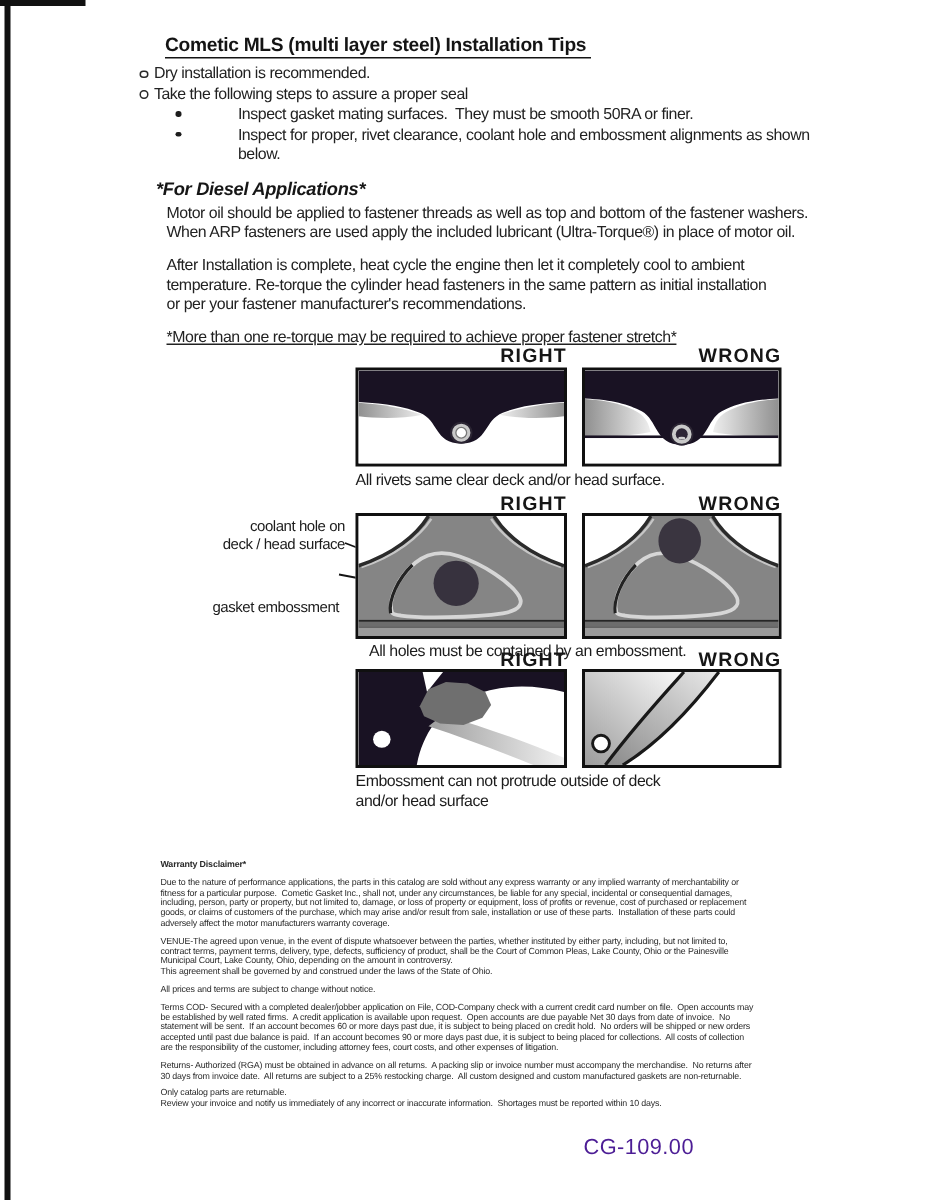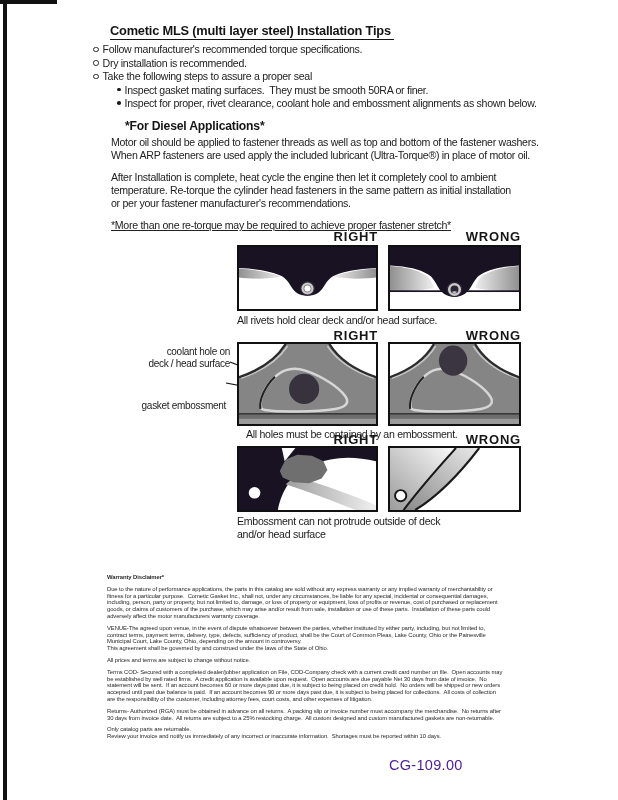--- a/index.html
+++ b/index.html
@@ -8,21 +8,21 @@
   .abs{position:absolute;}
   .scanbar{background:#111111;}
   .title{font-size:12.8px;font-weight:bold;letter-spacing:-0.2px;color:#141414;
          border-bottom:1.7px solid #141414;padding:0 3px 1px 0;display:inline-block;}
   .body-text{font-size:10.6px;letter-spacing:-0.3px;line-height:13px;white-space:pre-wrap;color:#222;}
   .bullet-row{display:flex;align-items:flex-start;margin-bottom:0.6px;}
   .ring{width:3.6px;height:3.6px;border:1.1px solid #2a2a2a;border-radius:50%;
         flex:0 0 auto;margin:3.6px 4px 0 0;}
   .dot{width:3.6px;height:3.6px;background:#1d1d1d;border-radius:50%;
         flex:0 0 auto;margin:4px 4px 0 0;}
-  .sub{margin-left:24px;}
+  .sub{margin-left:24px;gap:34px;}
   .h2{font-size:12.2px;font-weight:bold;letter-spacing:-0.2px;color:#161616;}
   .rw-label{font-size:13px;font-weight:700;letter-spacing:0.8px;text-align:right;color:#161616;}
   .dbox{border:2.6px solid #101010;box-sizing:border-box;background:#fff;}
   .dbox svg{display:block;width:100%;height:100%;}
   .caption{font-size:10.6px;letter-spacing:-0.3px;line-height:12.5px;white-space:pre-wrap;color:#1c1c1c;}
   .annot{font-size:10px;letter-spacing:-0.3px;line-height:11.5px;text-align:right;
          white-space:pre-wrap;color:#1c1c1c;}
   .fine{font-size:5.9px;line-height:6.8px;letter-spacing:-0.1px;white-space:pre-wrap;
         margin:0 0 5px 0;color:#2a2a2a;}
   .fine.nogap{margin-bottom:0;}
@@ -37,41 +37,37 @@
   <div class="abs scanbar" style="left:0;top:0;width:57px;height:3.5px;"></div>
   <div class="abs scanbar" style="left:3px;top:0;width:4px;height:800px;"></div>
 
   <div class="abs" style="left:110px;top:21px;">
     <span class="title">Cometic MLS (multi layer steel) Installation Tips</span>
   </div>
 
   <div class="abs" style="left:93px;top:43px;width:470px;">
     <div class="bullet-row">
       <span class="ring"></span>
-      <span class="body-text">Follow manufacturer's recommended torque specifications.</span>
-    </div>
-    <div class="bullet-row">
-      <span class="ring"></span>
       <span class="body-text">Dry installation is recommended.</span>
     </div>
     <div class="bullet-row">
       <span class="ring"></span>
       <span class="body-text">Take the following steps to assure a proper seal</span>
     </div>
     <div class="bullet-row sub">
       <span class="dot"></span>
       <span class="body-text">Inspect gasket mating surfaces.  They must be smooth 50RA or finer.</span>
     </div>
     <div class="bullet-row sub">
       <span class="dot"></span>
       <span class="body-text">Inspect for proper, rivet clearance, coolant hole and embossment alignments as shown below.</span>
     </div>
   </div>
 
-  <div class="abs h2" style="left:125px;top:119px;">*For Diesel Applications*</div>
+  <div class="abs h2" style="left:104px;top:119px;font-style:italic;">*For Diesel Applications*</div>
   <div class="abs body-text" style="left:111px;top:171px;width:455px;">After Installation is complete, heat cycle the engine then let it completely cool to ambient
 temperature. Re-torque the cylinder head fasteners in the same pattern as initial installation
 or per your fastener manufacturer's recommendations.</div>
   <div class="abs body-text" style="left:111px;top:136px;width:455px;">Motor oil should be applied to fastener threads as well as top and bottom of the fastener washers.
 When ARP fasteners are used apply the included lubricant (Ultra-Torque®) in place of motor oil.</div>
   <div class="abs body-text" style="left:111px;top:219px;width:455px;text-decoration:underline;">*More than one re-torque may be required to achieve proper fastener stretch*</div>
 
   <div class="abs rw-label" style="left:237px;top:229px;width:141px;">RIGHT</div>
   <div class="abs rw-label" style="left:388px;top:229px;width:133px;">WRONG</div>
 
@@ -102,21 +98,21 @@
       <path d="M0,20 C16,21 27,24 36,29 C42,32.5 44,38 45,43 C31,46 13,46.5 0,46.5 Z" fill="url(#gsilL)"></path>
       <path d="M133,20 C117,21 106,24 97,29 C91,32.5 89,38 88,43 C102,46 120,46.5 133,46.5 Z" fill="url(#gsilR)"></path>
       <rect x="0" y="45.4" width="133" height="1.8" fill="#191223"></rect>
       <path d="M0,0 H133 V19.5 C114,20.5 103,23.5 94,28.5 C83,34.5 85,52 66.5,52 C48,52 50,34.5 39,28.5 C30,23.5 19,20.5 0,19.5 Z" fill="#191223"></path>
       <circle cx="66.5" cy="44.5" r="7.4" fill="#c9c9c9" stroke="#2b2533" stroke-width="1.3"></circle>
       <circle cx="66.5" cy="44.5" r="4.1" fill="#2c2535"></circle>
       <ellipse cx="66.5" cy="47.3" rx="2.4" ry="1" fill="#cfcfcf"></ellipse>
     </svg>
   </div>
 
-  <div class="abs caption" style="left:237px;top:314px;width:300px;">All rivets hold clear deck and/or head surface.</div>
+  <div class="abs caption" style="left:237px;top:314px;width:300px;">All rivets same clear deck and/or head surface.</div>
 
   <div class="abs rw-label" style="left:237px;top:328px;width:141px;">RIGHT</div>
   <div class="abs rw-label" style="left:388px;top:328px;width:133px;">WRONG</div>
 
   <div class="abs annot" style="left:100px;top:346px;width:130px;">coolant hole on
 deck / head surface</div>
   <div class="abs annot" style="left:100px;top:400px;width:126px;">gasket embossment</div>
 
   <svg class="abs" style="left:200px;top:352px;" width="110" height="48">
     <line x1="30" y1="10" x2="103" y2="38" stroke="#141414" stroke-width="1.2"></line>

